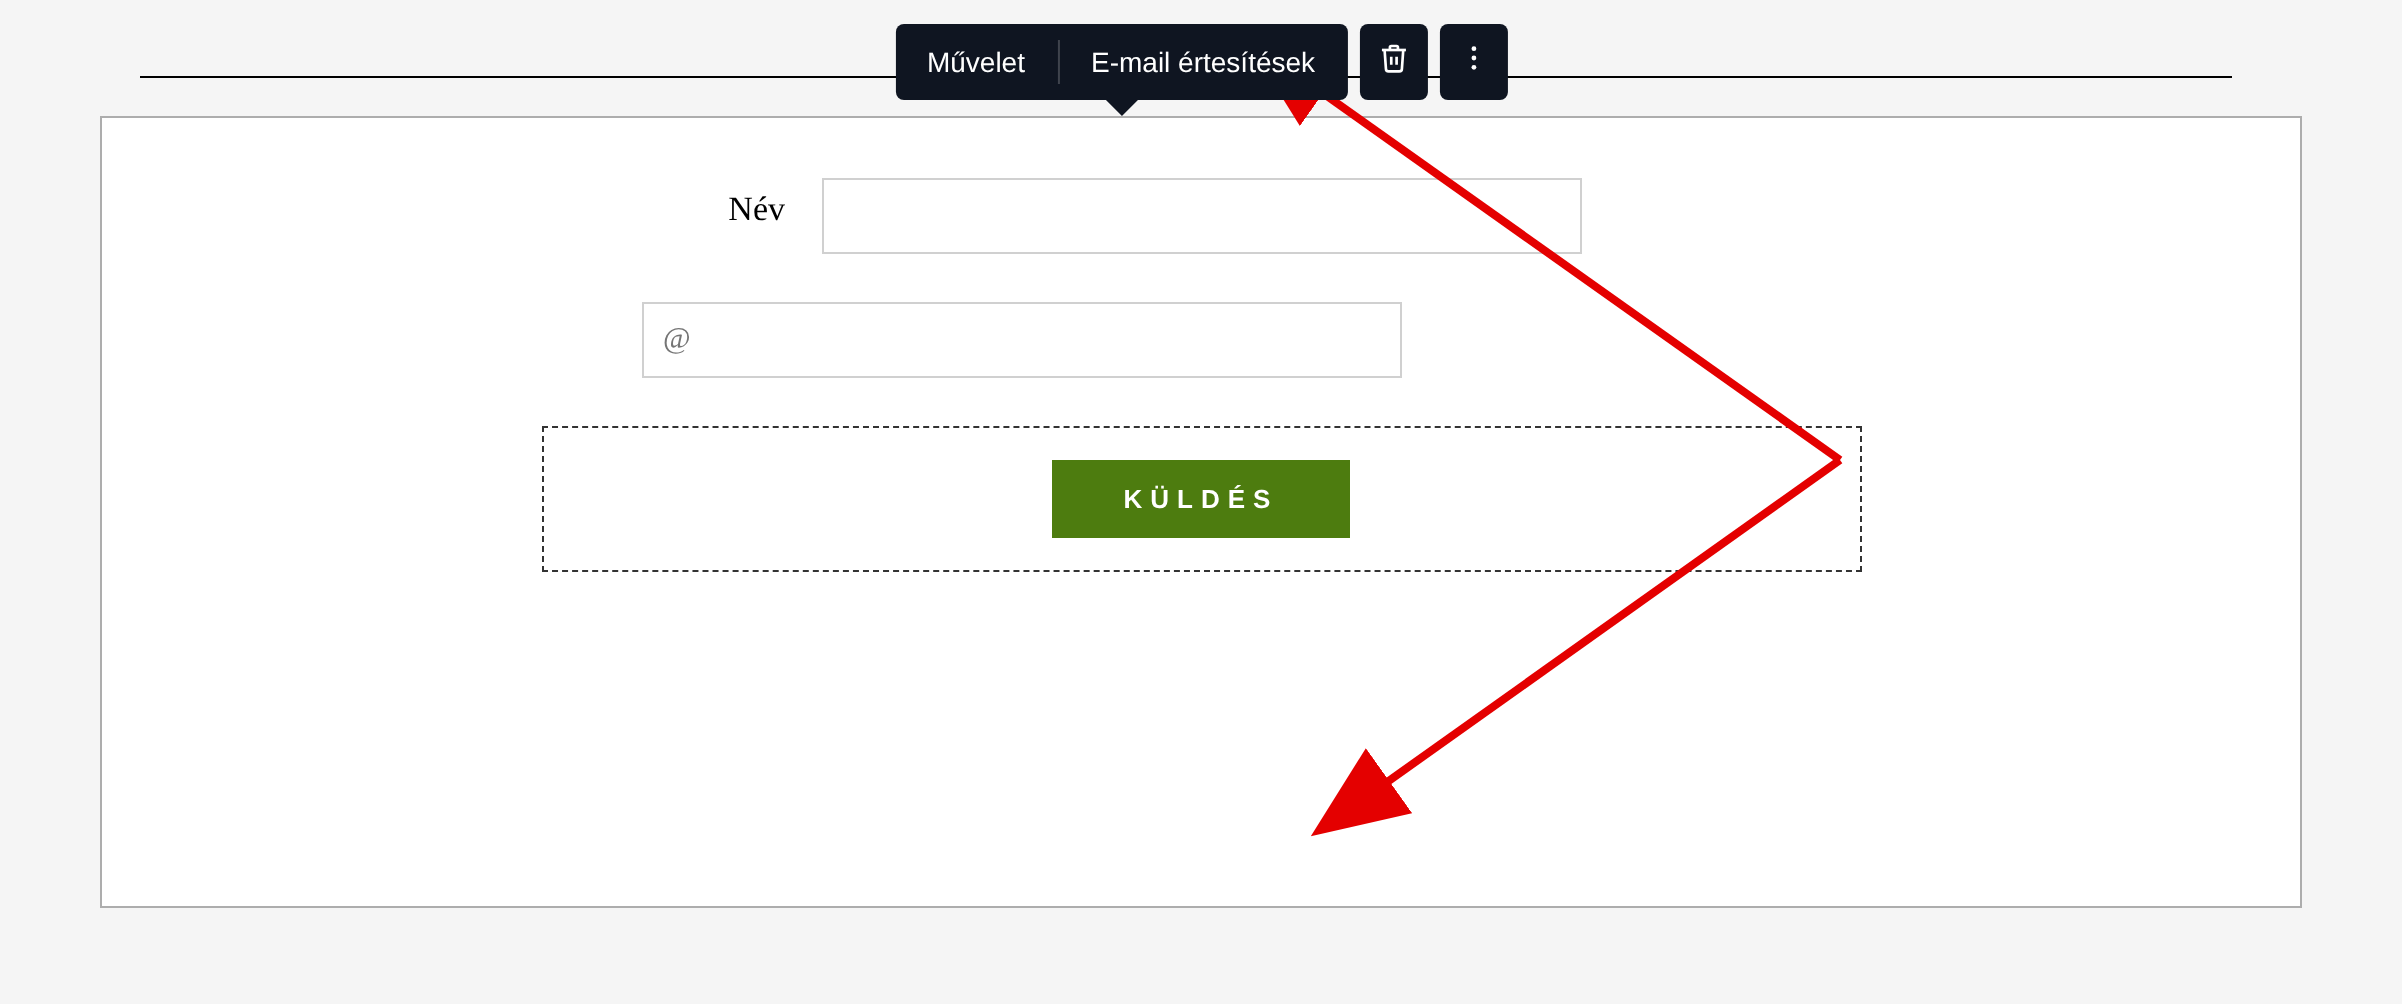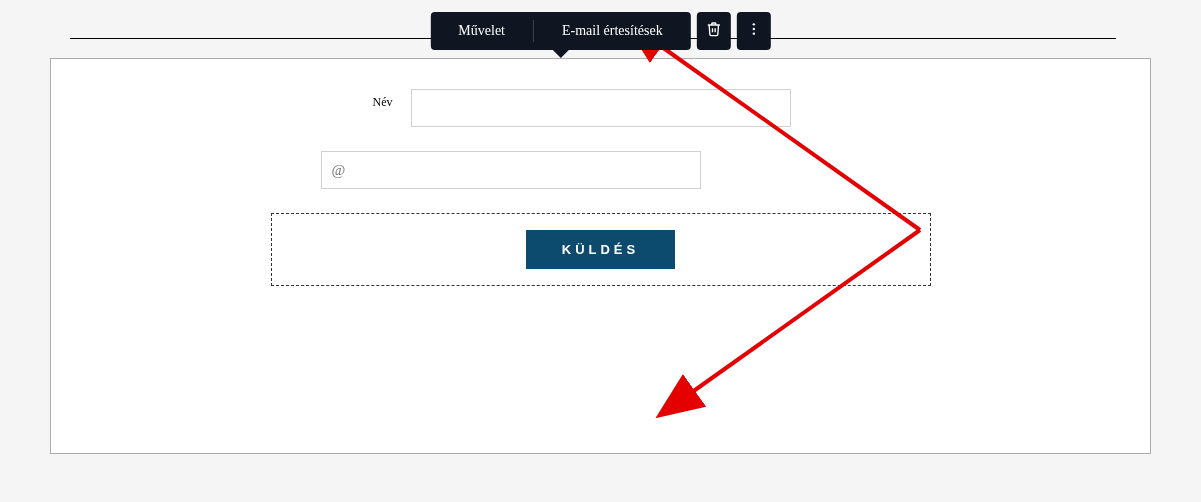--- a/index.html
+++ b/index.html
@@ -40,23 +40,23 @@
       content: "";
       position: absolute;
       top: 100%;
       left: 50%;
       transform: translateX(-50%);
       border: 8px solid transparent;
       border-top-color: #0f1521;
     }
     .toolbar-tab {
       color: #fff;
-      font-family: Liberation Serif, serif;
+      font-family: Liberation Sans, sans-serif;
       font-size: 14px;
-      padding: 11px 28px;
+      padding: 11px 16px;
       cursor: pointer;
     }
     .toolbar-divider {
       width: 1px;
       height: 22px;
       background: rgba(255,255,255,0.2);
     }
     .toolbar-btn {
       background: #0f1521;
       border-radius: 4px;
@@ -83,21 +83,21 @@
     .form-row {
       display: flex;
       align-items: flex-start;
       margin-bottom: 24px;
       justify-content: center;
     }
     .form-label {
       width: 180px;
       text-align: right;
       padding-right: 18px;
-      font-size: 12px;
+      font-size: 17px;
       color: #000;
       padding-top: 6px;
     }
     .form-input {
       width: 380px;
       height: 38px;
       border: 1px solid #d0d0d0;
       background: #fff;
       padding: 6px 10px;
       font-family: Georgia, serif;
@@ -118,21 +118,21 @@
     }
     .button-row {
       margin: 0 auto;
       width: 660px;
       border: 1px dashed #333;
       padding: 16px 0;
       display: flex;
       justify-content: center;
     }
     .submit-btn {
-      background: #0c4a6e;
+      background: #4d7c0f;
       color: #fff;
       border: none;
       padding: 12px 36px;
       letter-spacing: 4px;
       font-size: 13px;
       font-weight: 600;
       cursor: pointer;
       font-family: -apple-system, BlinkMacSystemFont, 'Segoe UI', Arial, sans-serif;
     }
     .annotation-arrows {

